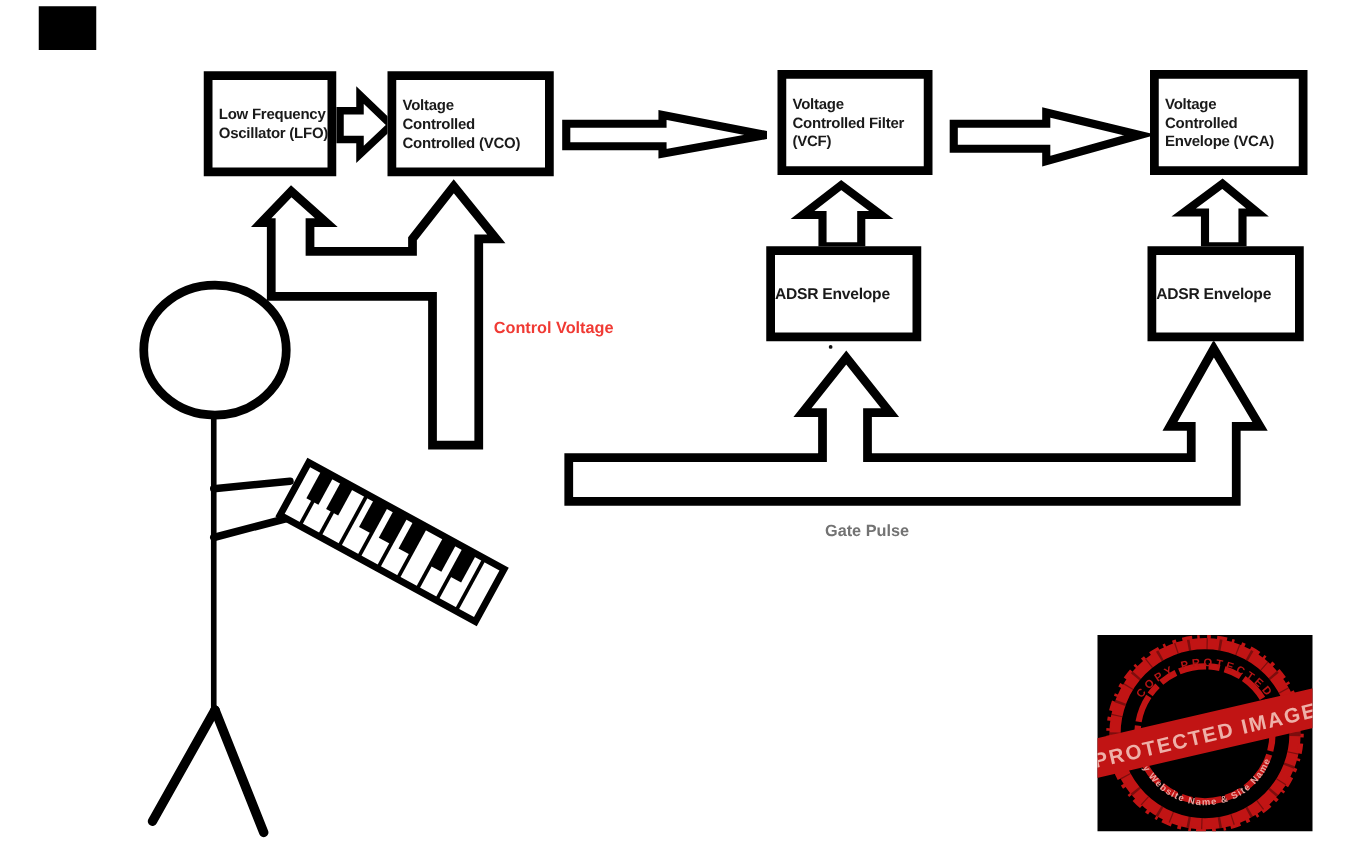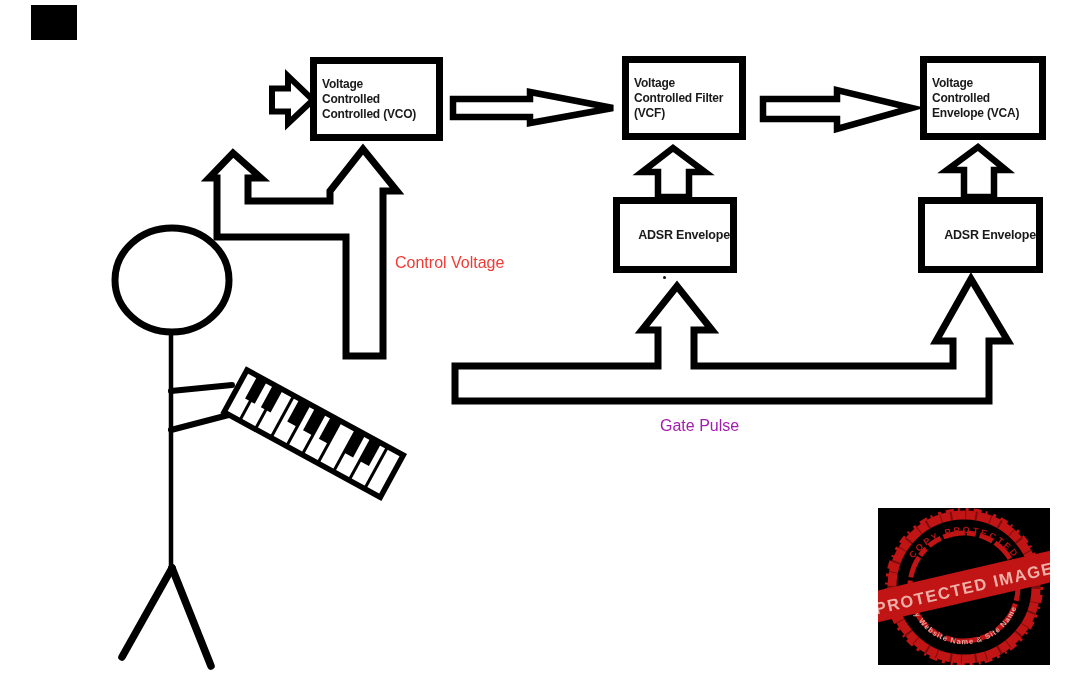--- a/index.html
+++ b/index.html
@@ -8,30 +8,30 @@
     font-family:"Liberation Sans",sans-serif;overflow:hidden;
   }
   .corner-square{position:absolute;left:31px;top:5px;width:46px;height:35px;background:#000;}
   .node{
     position:absolute;box-sizing:border-box;border:7px solid #000;background:#fff;
     display:flex;flex-direction:column;justify-content:center;
     font-weight:bold;font-size:12px;line-height:15px;color:#1a1a1a;
     letter-spacing:-0.2px;white-space:nowrap;
   }
   .node .bl{padding-left:5px;}
-  .node.center{align-items:flex-end;}
+  .node.center{align-items:flex-start;}
   .node.center .bl{padding-left:0;}
   #lfo {left:163px;top:57px; width:106px;height:84px;}
   #vco {left:310px;top:57px; width:133px;height:84px;}
   #vcf {left:622px;top:56px; width:124px;height:84px;}
   #vca {left:920px;top:56px; width:126px;height:84px;}
   #adsr1{left:613px;top:197px;width:124px;height:76px;font-size:12.5px;}
   #adsr2{left:918px;top:197px;width:125px;height:76px;font-size:12.5px;}
   .red-label{
-    position:absolute;font-weight:normal;font-size:16px;white-space:nowrap;
+    position:absolute;font-weight:bold;font-size:13px;white-space:nowrap;
   }
   #cv-label{left:395px;top:254px;}
   #gate-label{left:660px;top:417px;}
   .svg-layer{position:absolute;left:0;top:0;}
   .stamp{position:absolute;left:878px;top:508px;width:172px;height:157px;background:#000;}
   .dot{position:absolute;left:663px;top:276px;width:3px;height:3px;background:#111;border-radius:50%;}
 </style>
 </head>
 <body>
 
@@ -86,20 +86,24 @@
         <rect x="30" y="0" width="11" height="26"></rect>
         <rect x="60" y="0" width="11" height="26"></rect>
         <rect x="78" y="0" width="11" height="26"></rect>
         <rect x="96" y="0" width="11" height="26"></rect>
         <rect x="124" y="0" width="11" height="26"></rect>
         <rect x="142" y="0" width="11" height="26"></rect>
       </g>
     </g>
   </svg>
 
+  <div class="node" id="lfo">
+    <div class="bl">Low Frequency</div>
+    <div class="bl">Oscillator (LFO)</div>
+  </div>
 
   <div class="node" id="vco">
     <div class="bl">Voltage</div>
     <div class="bl">Controlled</div>
     <div class="bl">Controlled (VCO)</div>
   </div>
 
   <div class="node" id="vcf">
     <div class="bl">Voltage</div>
     <div class="bl">Controlled Filter</div>
@@ -114,21 +118,21 @@
 
   <div class="node center" id="adsr1">
     <div class="bl">ADSR Envelope</div>
   </div>
 
   <div class="node center" id="adsr2">
     <div class="bl">ADSR Envelope</div>
   </div>
 
   <div class="red-label" id="cv-label" style="color:#f03a34">Control Voltage</div>
-  <div class="red-label" id="gate-label" style="color:#a21caf">Gate Pulse</div>
+  <div class="red-label" id="gate-label" style="color:#737373">Gate Pulse</div>
 
   <div class="dot"></div>
 
   <div class="stamp">
     <svg width="172" height="157" viewBox="0 0 172 157">
       <g fill="none">
         <circle cx="86" cy="79" r="72" stroke="#c11414" stroke-width="9"></circle>
         <circle cx="86" cy="79" r="77" stroke="#c11414" stroke-width="4" stroke-dasharray="3 5 8 4 2 6"></circle>
         <circle cx="86" cy="79" r="54" stroke="#c11414" stroke-width="5" stroke-dasharray="14 3 22 2 9 4"></circle>
         <circle cx="86" cy="79" r="72" stroke="#000000" stroke-width="9" stroke-dasharray="2 13 1 9" opacity="0.35"></circle>

